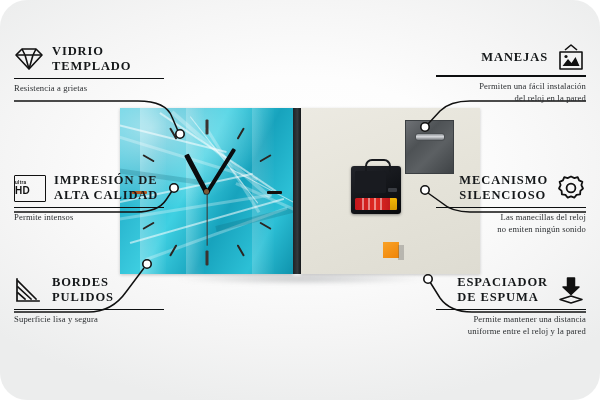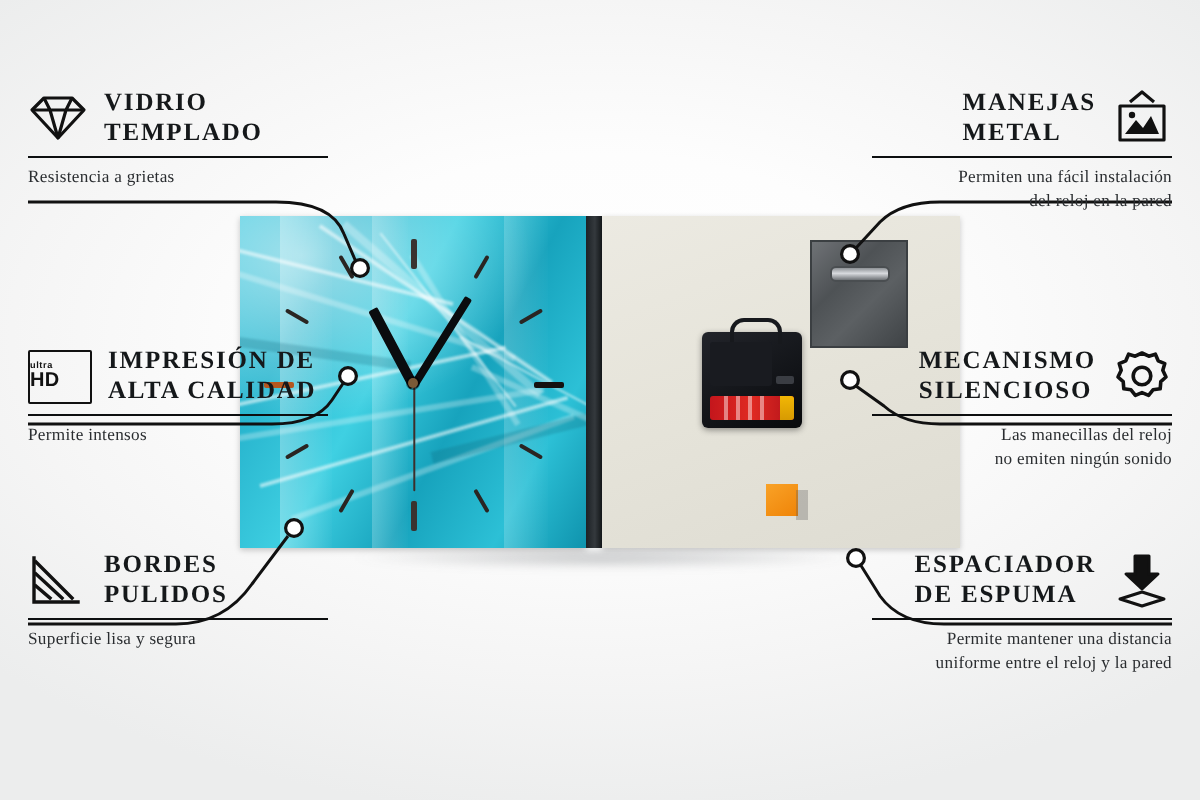--- a/index.html
+++ b/index.html
@@ -5,20 +5,21 @@
   html,body{margin:0;padding:0;}
   body{
     width:600px;height:400px;overflow:hidden;
     font-family:"Liberation Serif", serif;
     background:#ffffff;
   }
   #stage{
     position:relative;width:600px;height:400px;overflow:hidden;
     background:
       radial-gradient(ellipse 70% 60% at 50% 42%, #ffffff 0%, #fdfdfd 38%, #f5f5f5 70%, #eceded 100%);
+    border-radius: 27px;
   }
   
   .feature{position:absolute;}
   .f-head{display:flex;align-items:center;gap:8px;}
   .f-head.right{justify-content:flex-end;}
   .f-title{
     font-family:"Liberation Serif", serif;
     font-size:12.5px;font-weight:700;letter-spacing:.9px;
     color:#15181a;line-height:1.22;text-transform:uppercase;
   }
@@ -265,21 +266,20 @@
     <div class="f-rule"></div>
     <div class="f-desc">
       <div>Superficie lisa y segura</div>
     </div>
   </div>
 
   <div class="feature" style="left:436px;top:44px;width:150px">
     <div class="f-head right">
       <div class="f-title right-al">
         <div>MANEJAS</div>
-        <div>METAL</div>
       </div>
       <span class="ico">
         <svg width="30" height="28" viewBox="0 0 30 28">
           <g fill="none" stroke="#111" stroke-width="1.6" stroke-linejoin="round">
             <path d="M9 6 L15 1 L21 6"></path>
             <rect x="4" y="8" width="22" height="17"></rect>
             <path d="M6.5 22 L12 15 L15.5 19 L19.5 13 L23.5 22 Z" fill="#111" stroke="none"></path>
             <circle cx="10" cy="12.5" r="1.6" fill="#111" stroke="none"></circle>
           </g>
         </svg>

